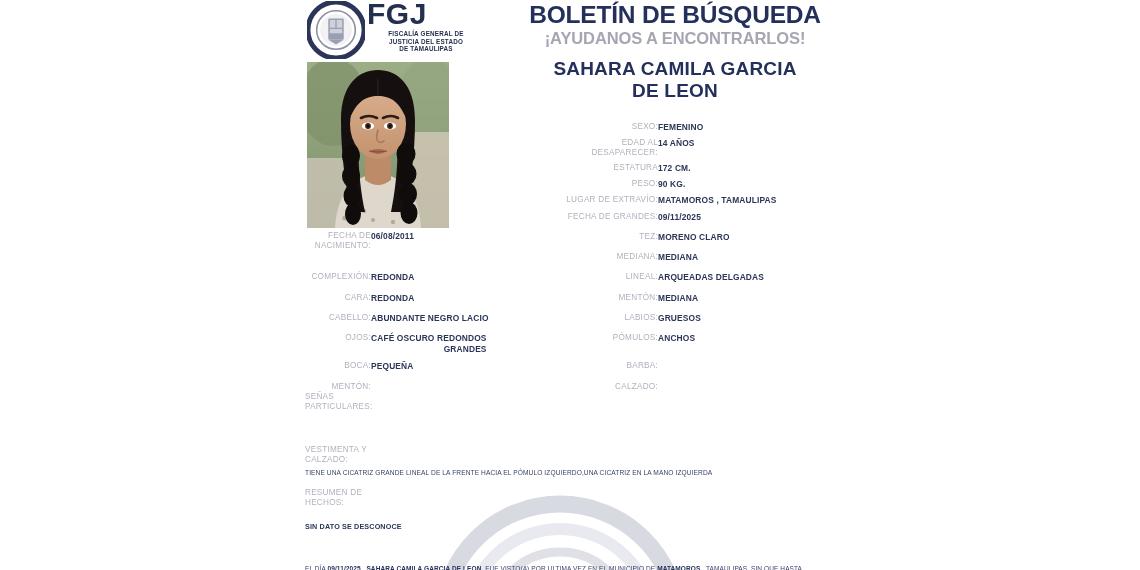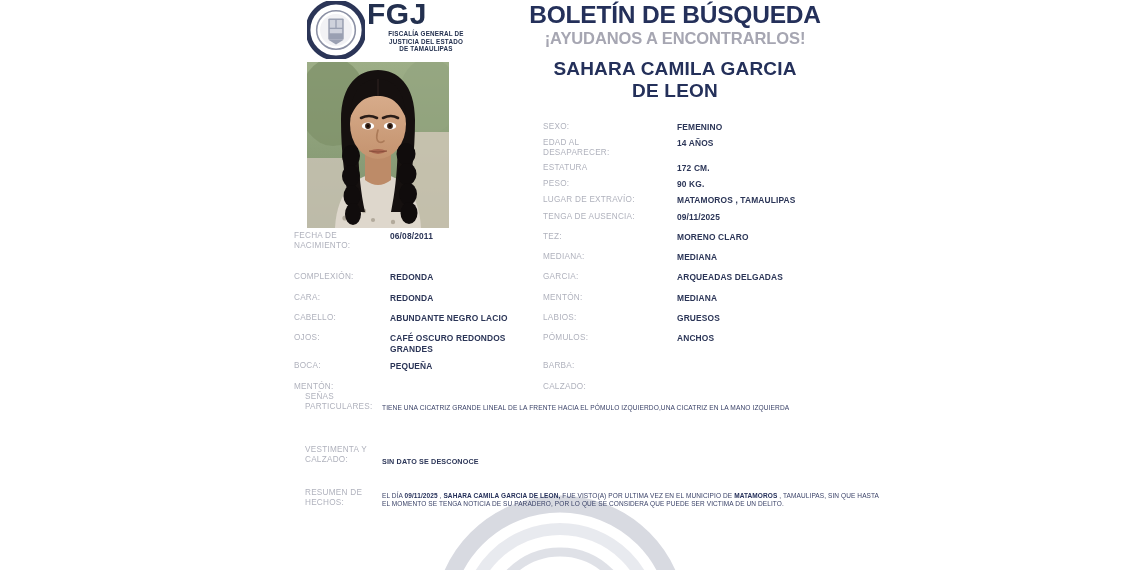--- a/index.html
+++ b/index.html
@@ -120,55 +120,56 @@
     overflow: hidden;
     background: #8fa07e;
   }
   #photo-frame svg { display:block; }
 
   
   .field-row {
     position: absolute;
     display: flex;
     align-items: flex-start;
+    text-align: right;
   }
   .f-label {
     color: #b0b2bd;
     font-size: 8.2px;
     line-height: 10.4px;
     letter-spacing: .25px;
     white-space: pre-line;
   }
   .f-value {
     color: #2b3557;
     font-size: 8.4px;
     font-weight: 700;
     line-height: 10.6px;
     letter-spacing: .15px;
     white-space: pre-line;
-    margin-left: 19px;
   }
 
   
   #left-fields { position: absolute; left: 0; top: 0; width: 340px; }
   #left-fields .field-row { left: 84px; width: 250px; }
   #left-fields .f-label { width: 77px; flex: 0 0 77px; }
 
   
   #right-fields { position: absolute; left: 0; top: 0; width: 700px; }
   #right-fields .field-row { left: 333px; width: 300px; }
   #right-fields .f-label { width: 115px; flex: 0 0 115px; }
 
   
   .wide-row {
     position: absolute;
     left: 95px;
     width: 600px;
     display: flex;
-    align-items: flex-end;
+    align-items: flex-start;
+    flex-direction: column;
   }
   .wide-row .f-label {
     width: 77px; flex: 0 0 77px;
   }
   .wide-text {
     font-size: 6.6px;
     line-height: 8.6px;
     color: #3a4268;
     letter-spacing: .1px;
     width: 500px;
@@ -363,33 +364,33 @@
     </div>
     <div class="field-row" style="top:179px">
       <div class="f-label">PESO:</div>
       <div class="f-value">90 KG.</div>
     </div>
     <div class="field-row" style="top:195px">
       <div class="f-label">LUGAR DE EXTRAVÍO:</div>
       <div class="f-value">MATAMOROS  , TAMAULIPAS</div>
     </div>
     <div class="field-row" style="top:212px">
-      <div class="f-label">TENGA DE AUSENCIA:</div>
+      <div class="f-label">FECHA DE GRANDES:</div>
       <div class="f-value">09/11/2025</div>
     </div>
     <div class="field-row" style="top:232px">
       <div class="f-label">TEZ:</div>
       <div class="f-value">MORENO CLARO</div>
     </div>
     <div class="field-row" style="top:252px">
       <div class="f-label">MEDIANA:</div>
       <div class="f-value">MEDIANA</div>
     </div>
     <div class="field-row" style="top:272px">
-      <div class="f-label">GARCIA:</div>
+      <div class="f-label">LINEAL:</div>
       <div class="f-value">ARQUEADAS DELGADAS</div>
     </div>
     <div class="field-row" style="top:293px">
       <div class="f-label">MENTÓN:</div>
       <div class="f-value">MEDIANA</div>
     </div>
     <div class="field-row" style="top:313px">
       <div class="f-label">LABIOS:</div>
       <div class="f-value">GRUESOS</div>
     </div>

